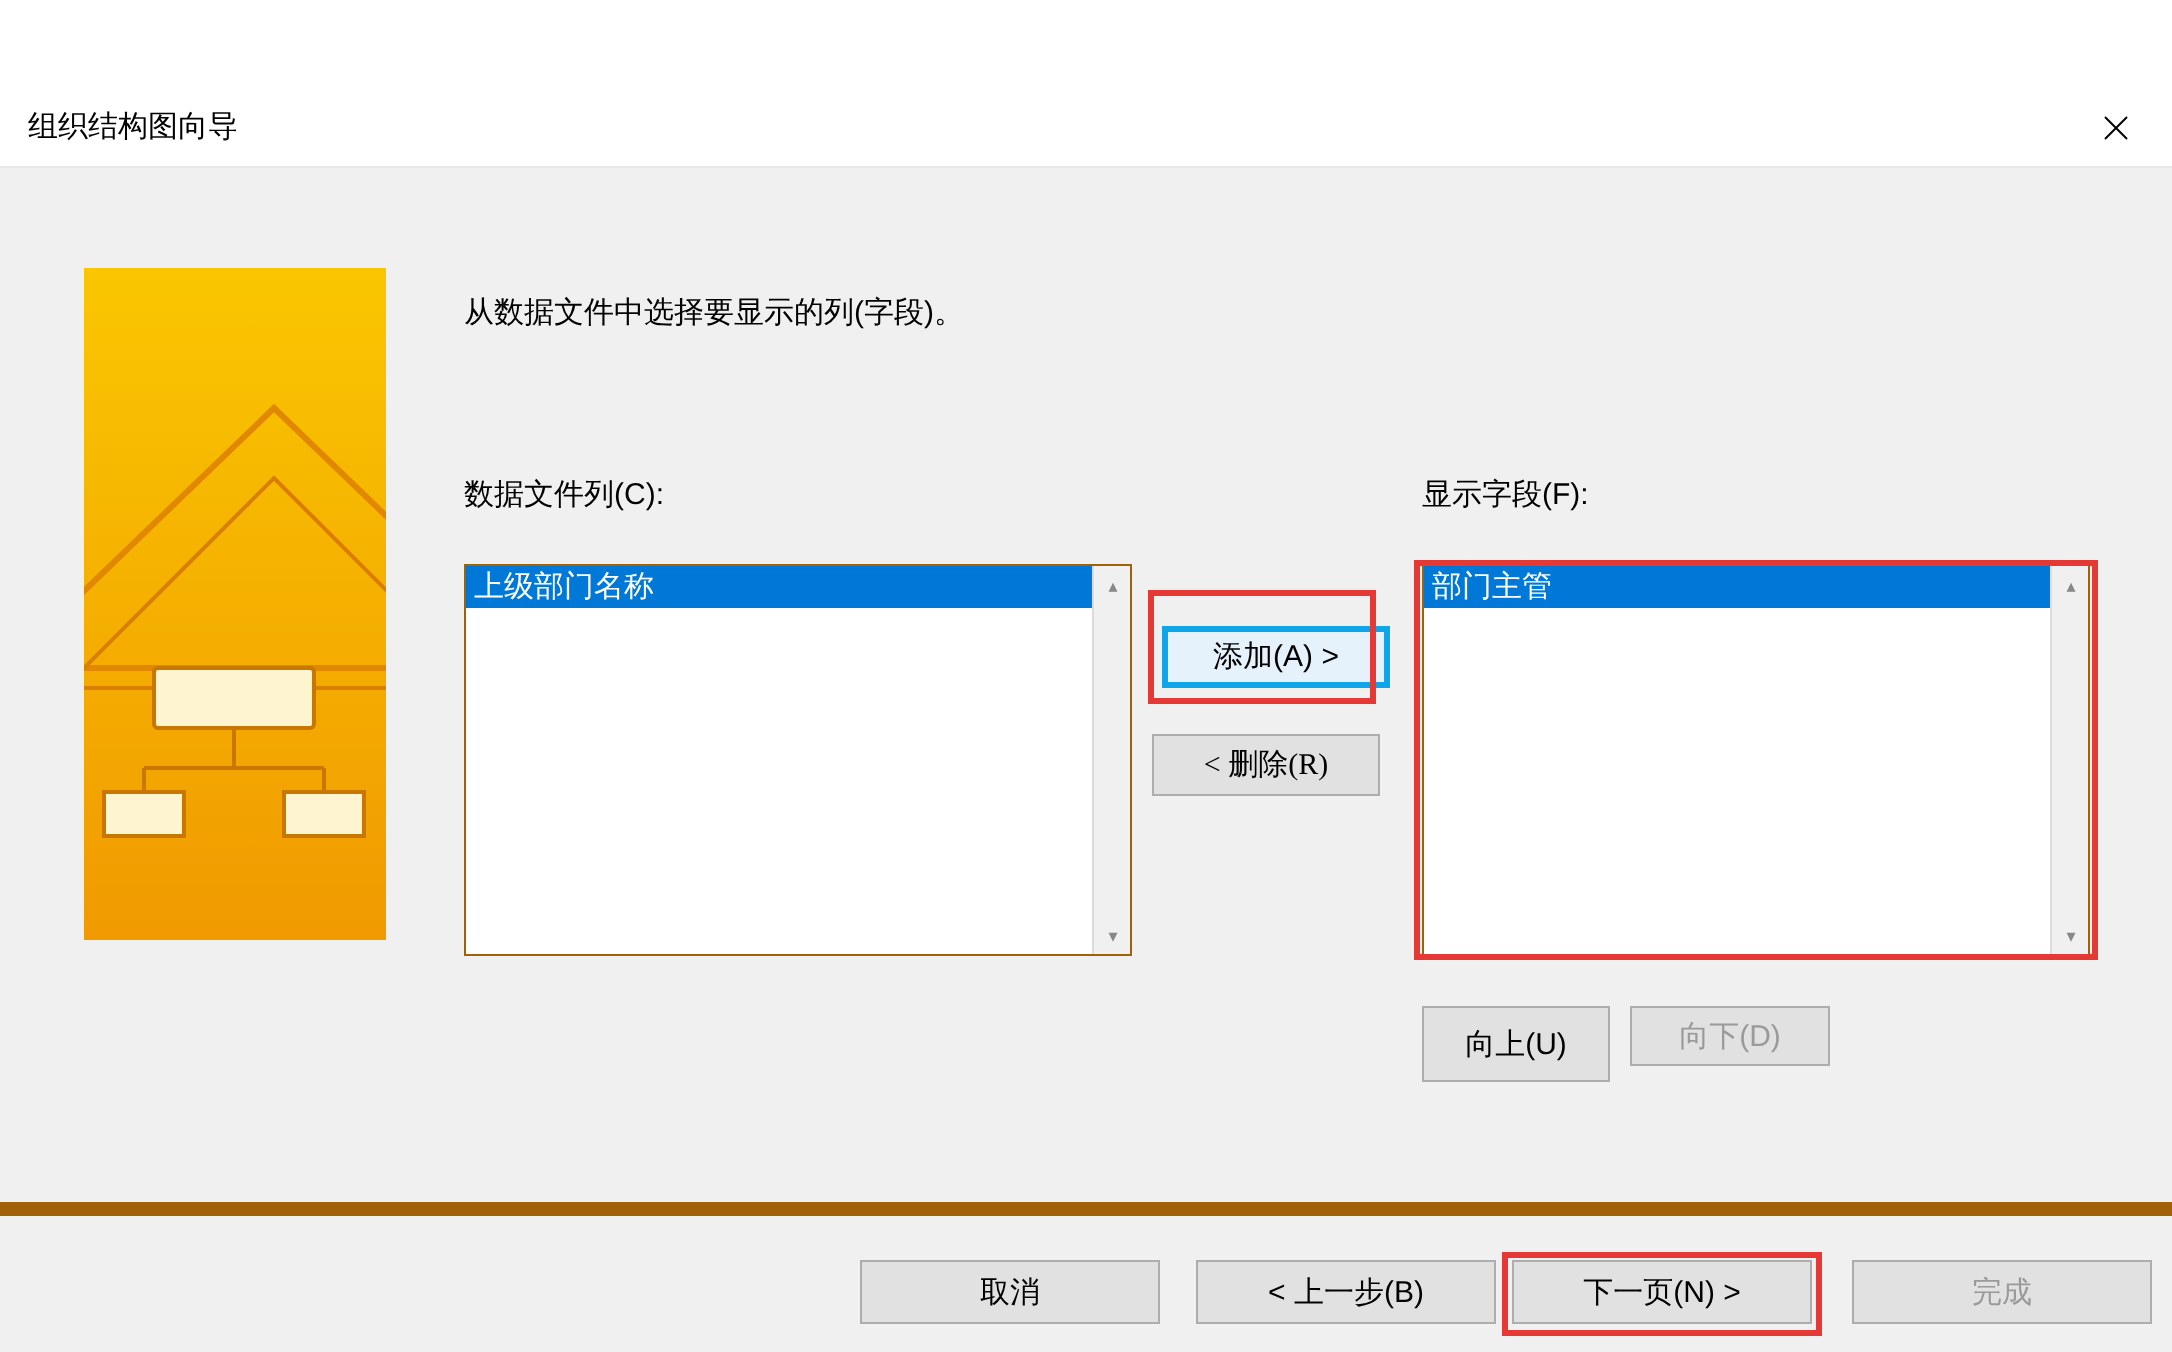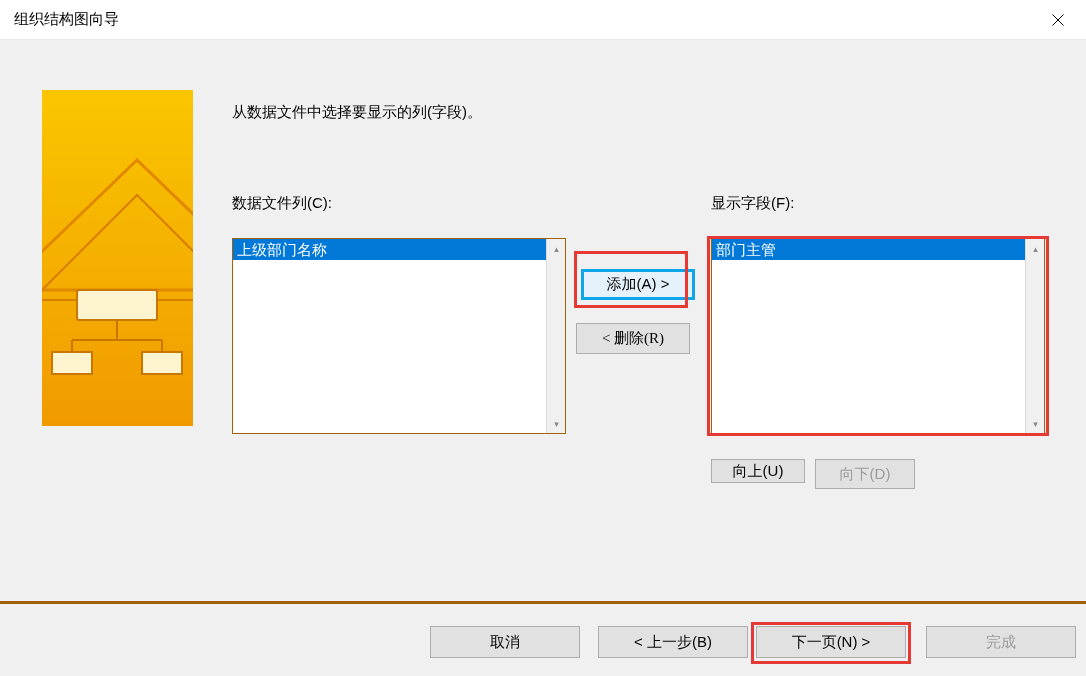--- a/index.html
+++ b/index.html
@@ -22,20 +22,21 @@
       display: flex;
       flex-direction: column;
     }
     .title-bar {
       height: 40px;
       display: flex;
       align-items: center;
       justify-content: space-between;
       padding: 0 0 0 14px;
       border-bottom: 1px solid #e8e8e8;
+      margin-top: 44px;
     }
     .title-bar .title {
       font-size: 15px;
       color: #000;
     }
     .close-btn {
       width: 56px;
       height: 40px;
       display: flex;
       align-items: center;
@@ -178,32 +179,32 @@
       left: 576px;
       top: 283px;
       width: 114px;
       height: 31px;
       font-family: Liberation Serif, serif;
     }
     .btn-up {
       left: 711px;
       top: 419px;
       width: 94px;
-      height: 24px;
+      height: 38px;
     }
     .btn-down {
       left: 815px;
       top: 419px;
       width: 100px;
       height: 30px;
     }
     .footer {
       height: 75px;
       background: #f0f0f0;
-      border-top: 3px solid #a16207;
+      border-top: 7px solid #a16207;
       position: relative;
     }
     .footer .btn {
       top: 22px;
       width: 150px;
       height: 32px;
     }
     .btn-cancel { left: 430px; }
     .btn-back { left: 598px; text-align: center; }
     .btn-next { left: 756px; }

